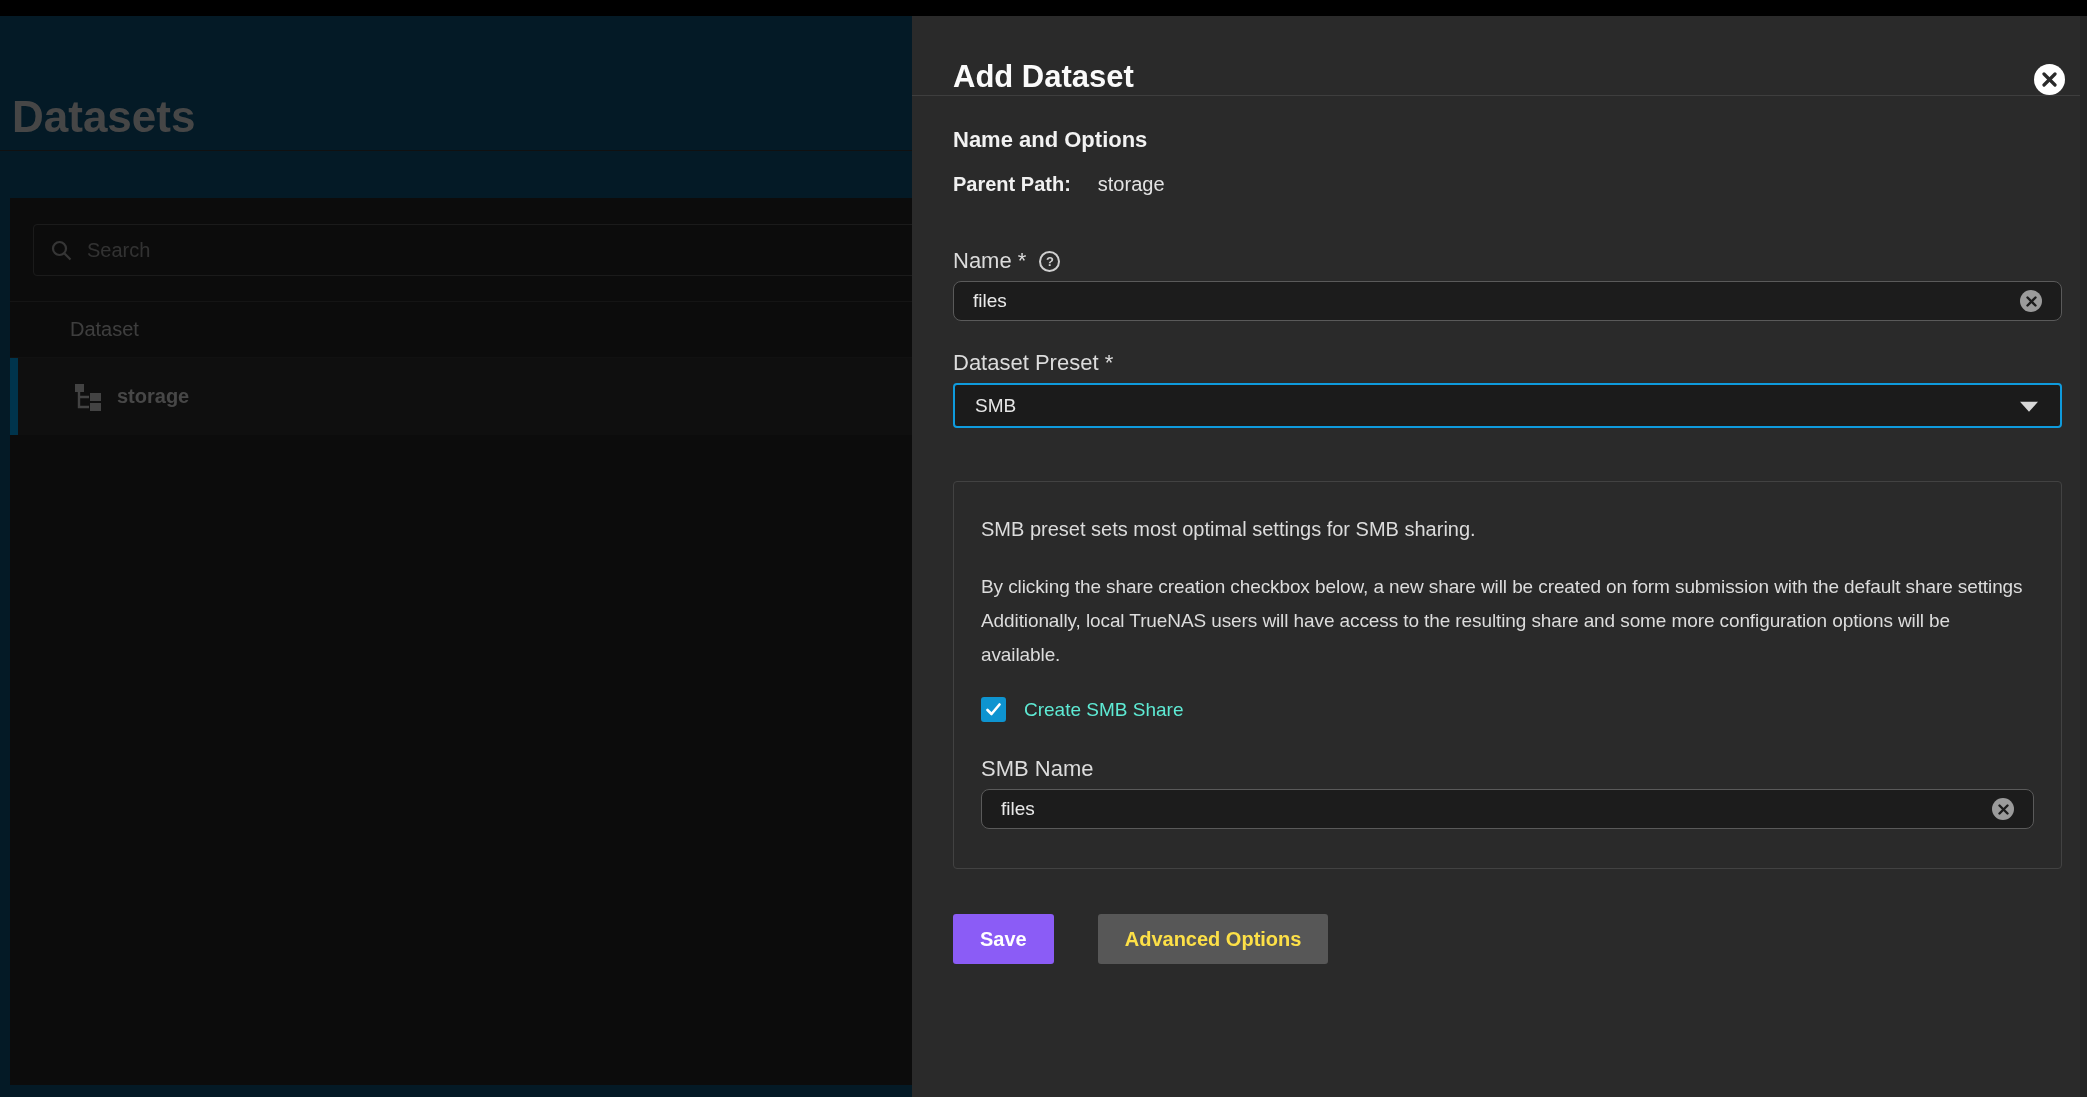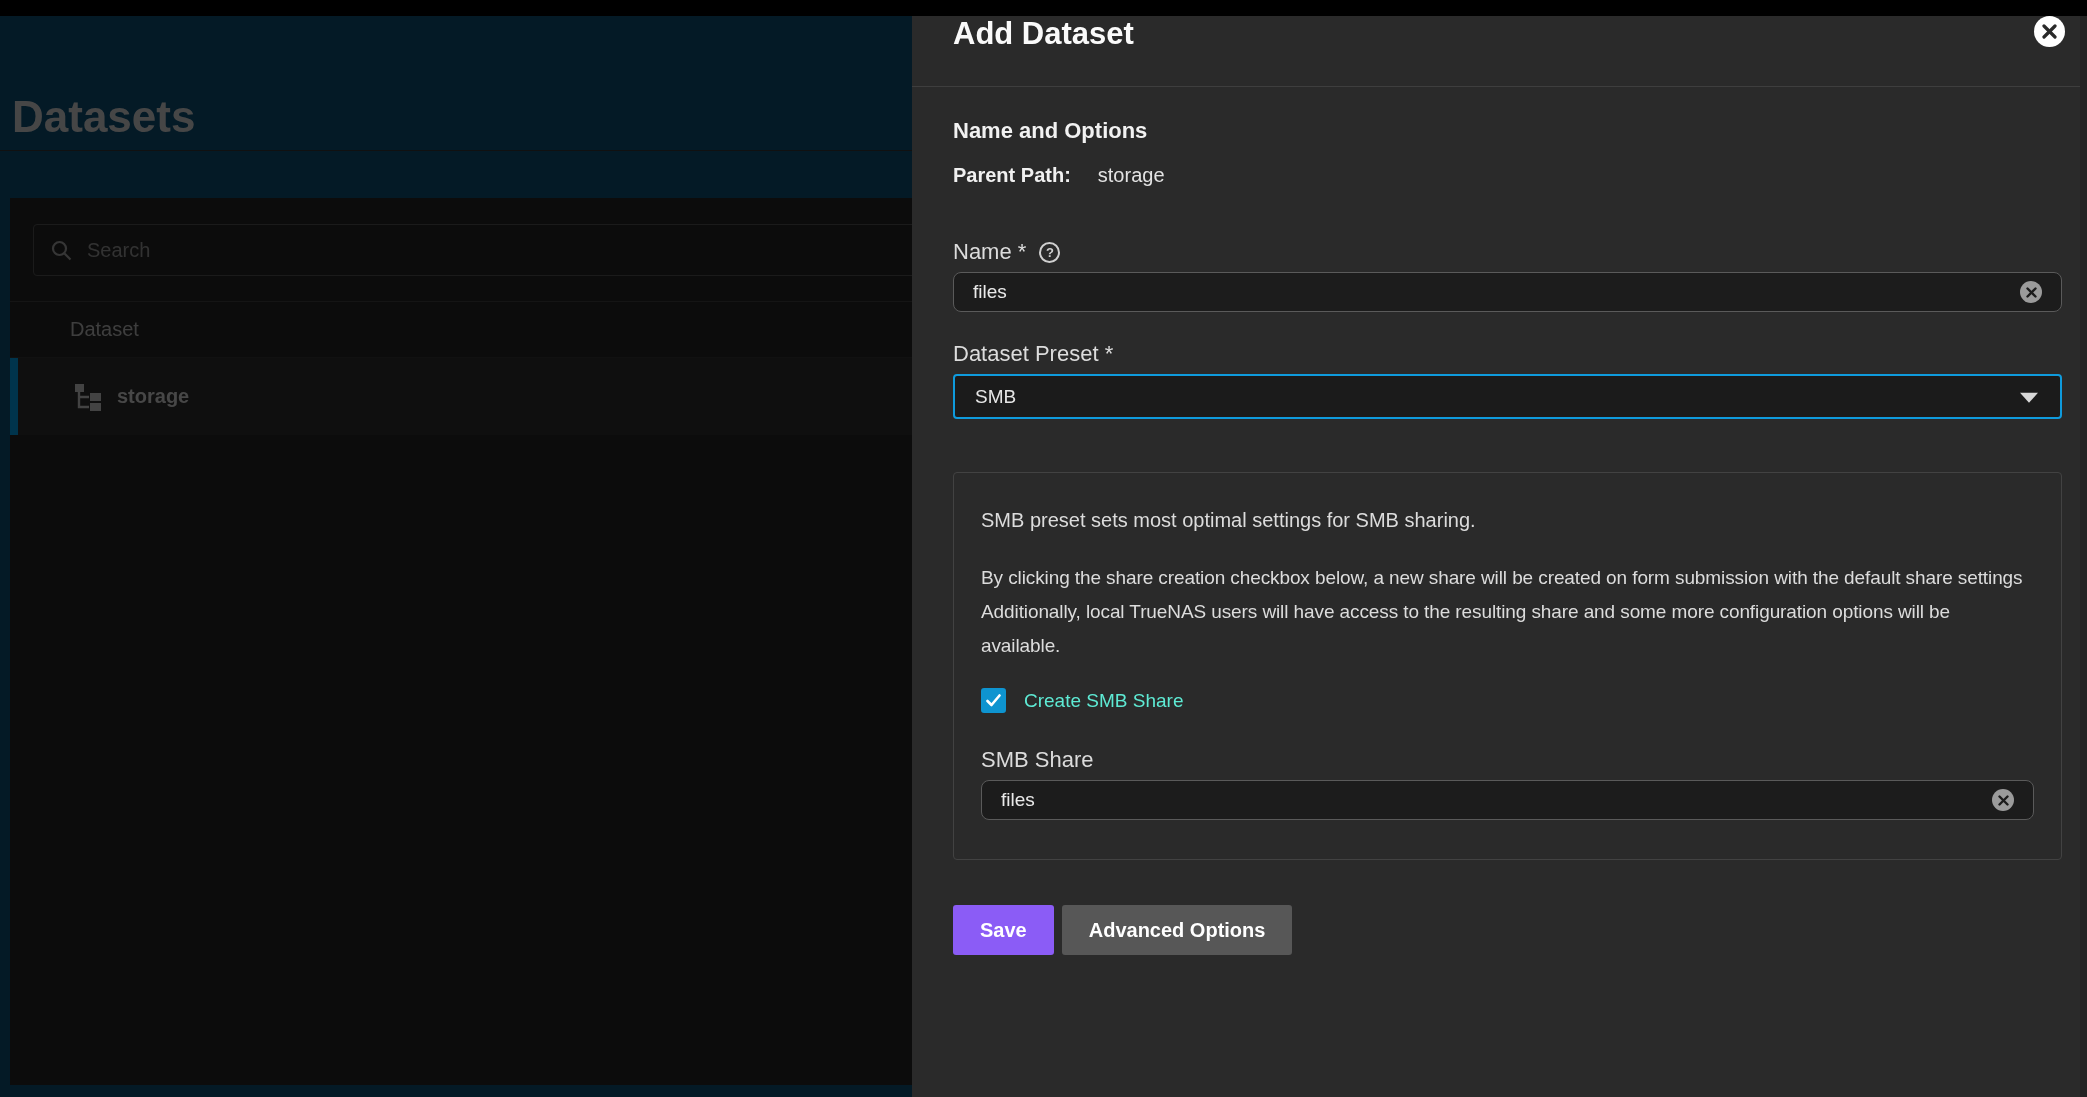--- a/index.html
+++ b/index.html
@@ -56,22 +56,22 @@
 
   
   .panel {
     position:absolute; left:912px; top:16px; right:0; bottom:0;
     background:#2a2a2a; color:#e6e6e6;
   }
   .panel-scroll-track {
     position:absolute; right:0; top:0; bottom:0; width:7px; background:#232323;
   }
   .panel-header {
-    height:71px; border-bottom:1px solid #3e3e3e;
-    display:flex; align-items:flex-start; padding:0 22px 0 41px;
+    height:80px; border-bottom:1px solid #3e3e3e;
+    display:flex; align-items:flex-end; padding:0 22px 0 41px;
   }
   .panel-title { flex:1; font-size:31px; font-weight:700; color:#fafafa; }
   .close-btn {
     width:31px; height:31px; border-radius:50%; background:#fff;
     display:flex; align-items:center; justify-content:center; cursor:pointer;
   }
   .panel-body { padding:31px 25px 0 41px; }
   .section-title { font-size:22px; line-height:26px; font-weight:700; color:#f2f2f2; }
   .parent-row { margin-top:19px; font-size:20px; line-height:25px; display:flex; }
   .parent-label { font-weight:700; color:#f0f0f0; }
@@ -127,21 +127,21 @@
   .checkbox-label { font-size:19px; color:#5eead4; }
   .smb-name-group { margin-top:36px; }
 
   .button-row { margin-top:45px; display:flex; gap:8px; padding-bottom:40px; }
   .btn {
     height:50px; padding:0 27px; border:none; border-radius:3px;
     font-size:20px; font-weight:700; font-family:inherit;
     display:flex; align-items:center; justify-content:center; cursor:pointer;
   }
   .btn-save { background:#8b5cf6; color:#ffffff; }
-  .btn-advanced { background:#575757; color:#ffffff; }
+  .btn-advanced { background:#575757; color:#fde047;margin-left:36px; }
 </style>
 </head>
 <body>
 
 <div class="left-section">
   <h1 class="page-title">Datasets</h1>
   <div class="title-divider"></div>
 
   <div class="datasets-card">
     <div class="search-row">
@@ -225,21 +225,21 @@
         <span class="checkbox checked">
           <svg width="15" height="13" viewBox="0 0 15 13" fill="none" stroke="#ffffff" stroke-width="2.6" stroke-linecap="round" stroke-linejoin="round">
             <polyline points="1.5,7 5.5,11 13.5,1.5"></polyline>
           </svg>
         </span>
         <span class="checkbox-label">Create SMB Share</span>
       </div>
 
       <div class="smb-name-group">
         <div class="label-row">
-          <span class="form-label">SMB Share</span>
+          <span class="form-label">SMB Name</span>
         </div>
         <div class="input-wrap">
           <input class="tn-input" type="text" value="files" style="">
           <span class="clear-icon">
             <svg width="11" height="11" viewBox="0 0 11 11" stroke="#1c1c1c" stroke-width="2.4" stroke-linecap="round">
               <line x1="1.5" y1="1.5" x2="9.5" y2="9.5"></line>
               <line x1="9.5" y1="1.5" x2="1.5" y2="9.5"></line>
             </svg>
           </span>
         </div>

